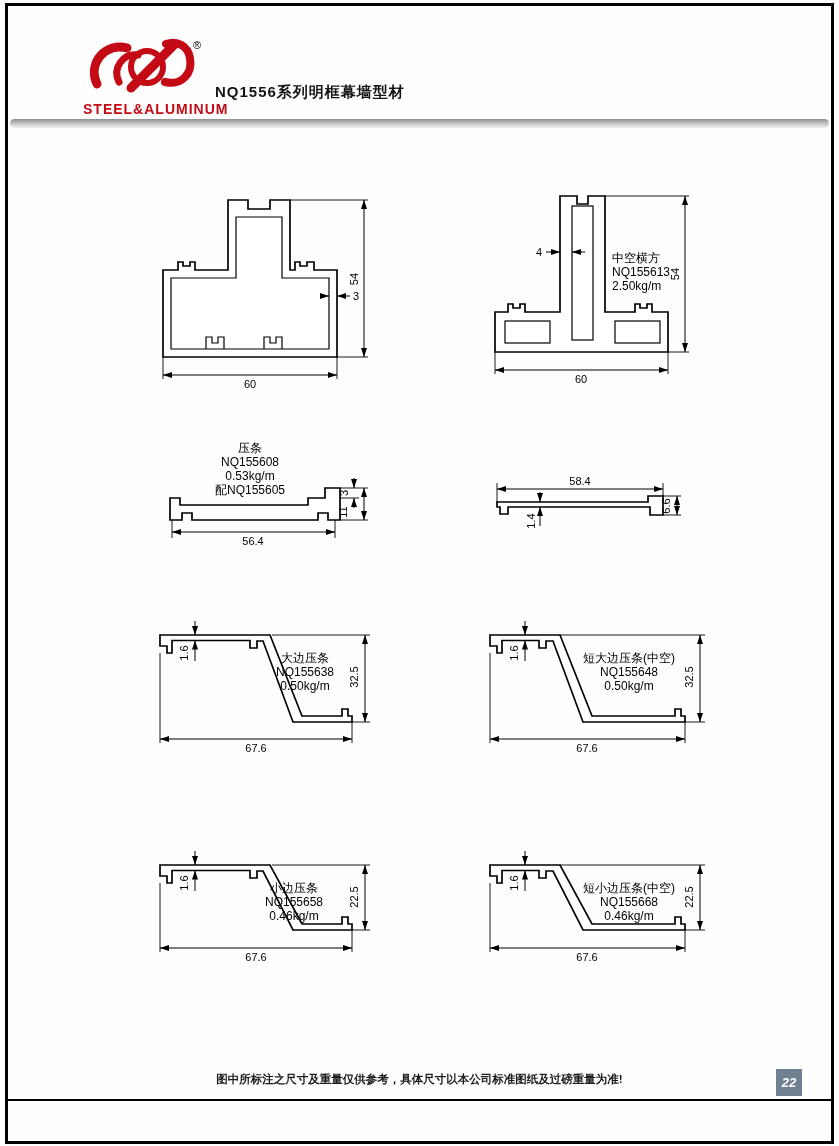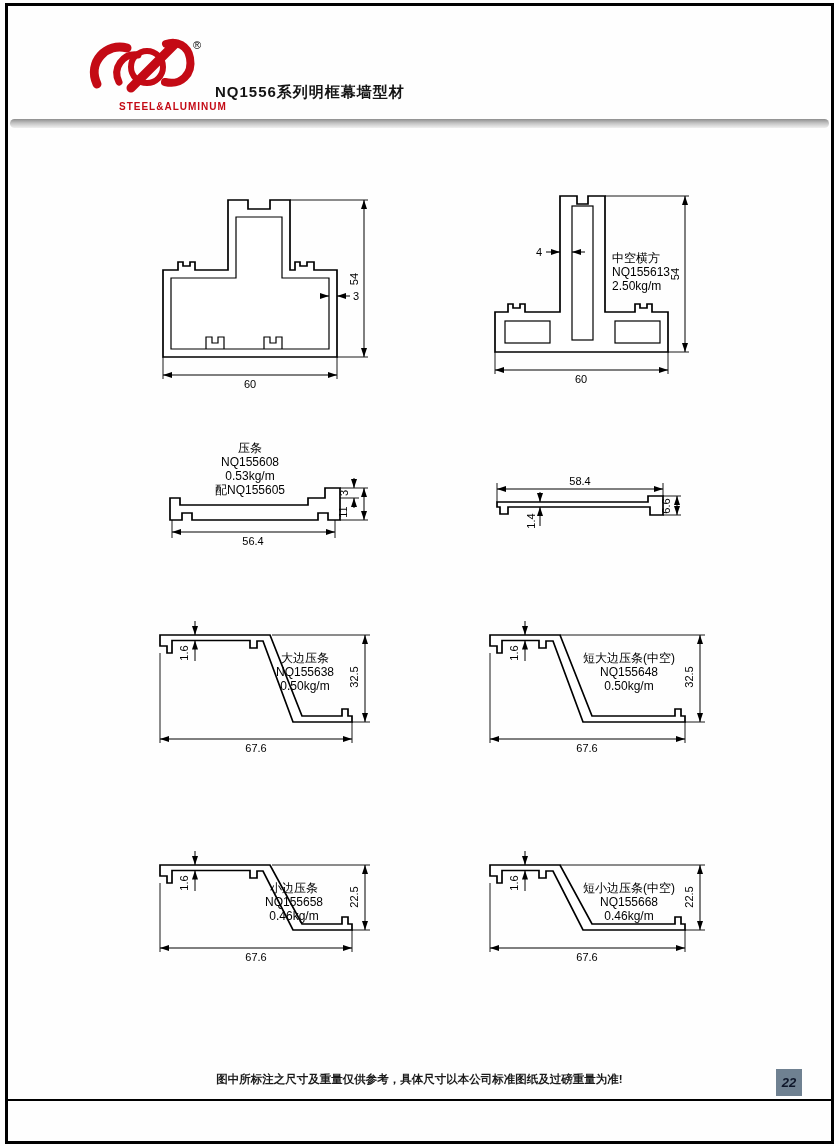--- a/index.html
+++ b/index.html
@@ -3,36 +3,36 @@
 <meta charset="utf-8">
 <style>
   html,body{margin:0;padding:0;background:#ffffff;}
   .page{position:relative;width:839px;height:1146px;background:#fefefe;overflow:hidden;
         font-family:"Liberation Sans","DejaVu Sans",sans-serif;color:#111;}
   .abs{position:absolute;}
   .frame{position:absolute;left:5px;top:3px;right:5px;bottom:2px;border:3px solid #000;}
   .divider{position:absolute;left:10px;top:119px;width:819px;height:9px;border-radius:5px;
            background:linear-gradient(180deg,#8e8e8e 0%,#c2c2c2 45%,#f0f0f0 100%);}
   .brand-word{position:absolute;left:83px;top:101px;color:#c40a15;font-weight:bold;
-              font-size:10px;letter-spacing:1px;margin-left:36px;}
+              font-size:14px;letter-spacing:1px;}
   .title-zh{position:absolute;left:215px;top:74px;font-size:15px;font-weight:bold;
             letter-spacing:1px;color:#141414;margin-top:9px;}
   .title-en{position:absolute;left:215px;top:94px;font-size:13.5px;color:#161616;}
   .label{position:absolute;text-align:center;font-size:12px;line-height:14px;color:#000;}
   .label div{white-space:nowrap;}
   svg text{font-family:"Liberation Sans","DejaVu Sans",sans-serif;font-size:11px;fill:#000;}
   .prof{fill:#fff;stroke:#000;stroke-width:1.7;stroke-linejoin:miter;}
   .inner{fill:none;stroke:#000;stroke-width:1.2;}
   .dim{stroke:#000;stroke-width:1;fill:none;}
   .ext{stroke:#000;stroke-width:0.9;fill:none;}
   .footer-note{position:absolute;left:0;top:1072px;width:839px;text-align:center;
                font-size:11.5px;font-weight:600;color:#1a1a1a;}
   .footer-line{position:absolute;left:8px;top:1099px;width:823px;height:2px;background:#000;}
   .page-badge{position:absolute;left:776px;top:1069px;width:26px;height:27px;background:#6f8191;
-              color:#0f172a;font-style:italic;font-weight:bold;font-size:13px;text-align:center;
+              color:#ffffff;font-style:italic;font-weight:bold;font-size:13px;text-align:center;
               line-height:27px;}
 </style>
 </head>
 <body>
 
 <div class="page">
 
   <svg style="position:absolute;width:0;height:0">
     <defs>
       <marker id="aE" markerWidth="10" markerHeight="7" refX="9" refY="3" orient="auto" markerUnits="userSpaceOnUse">

